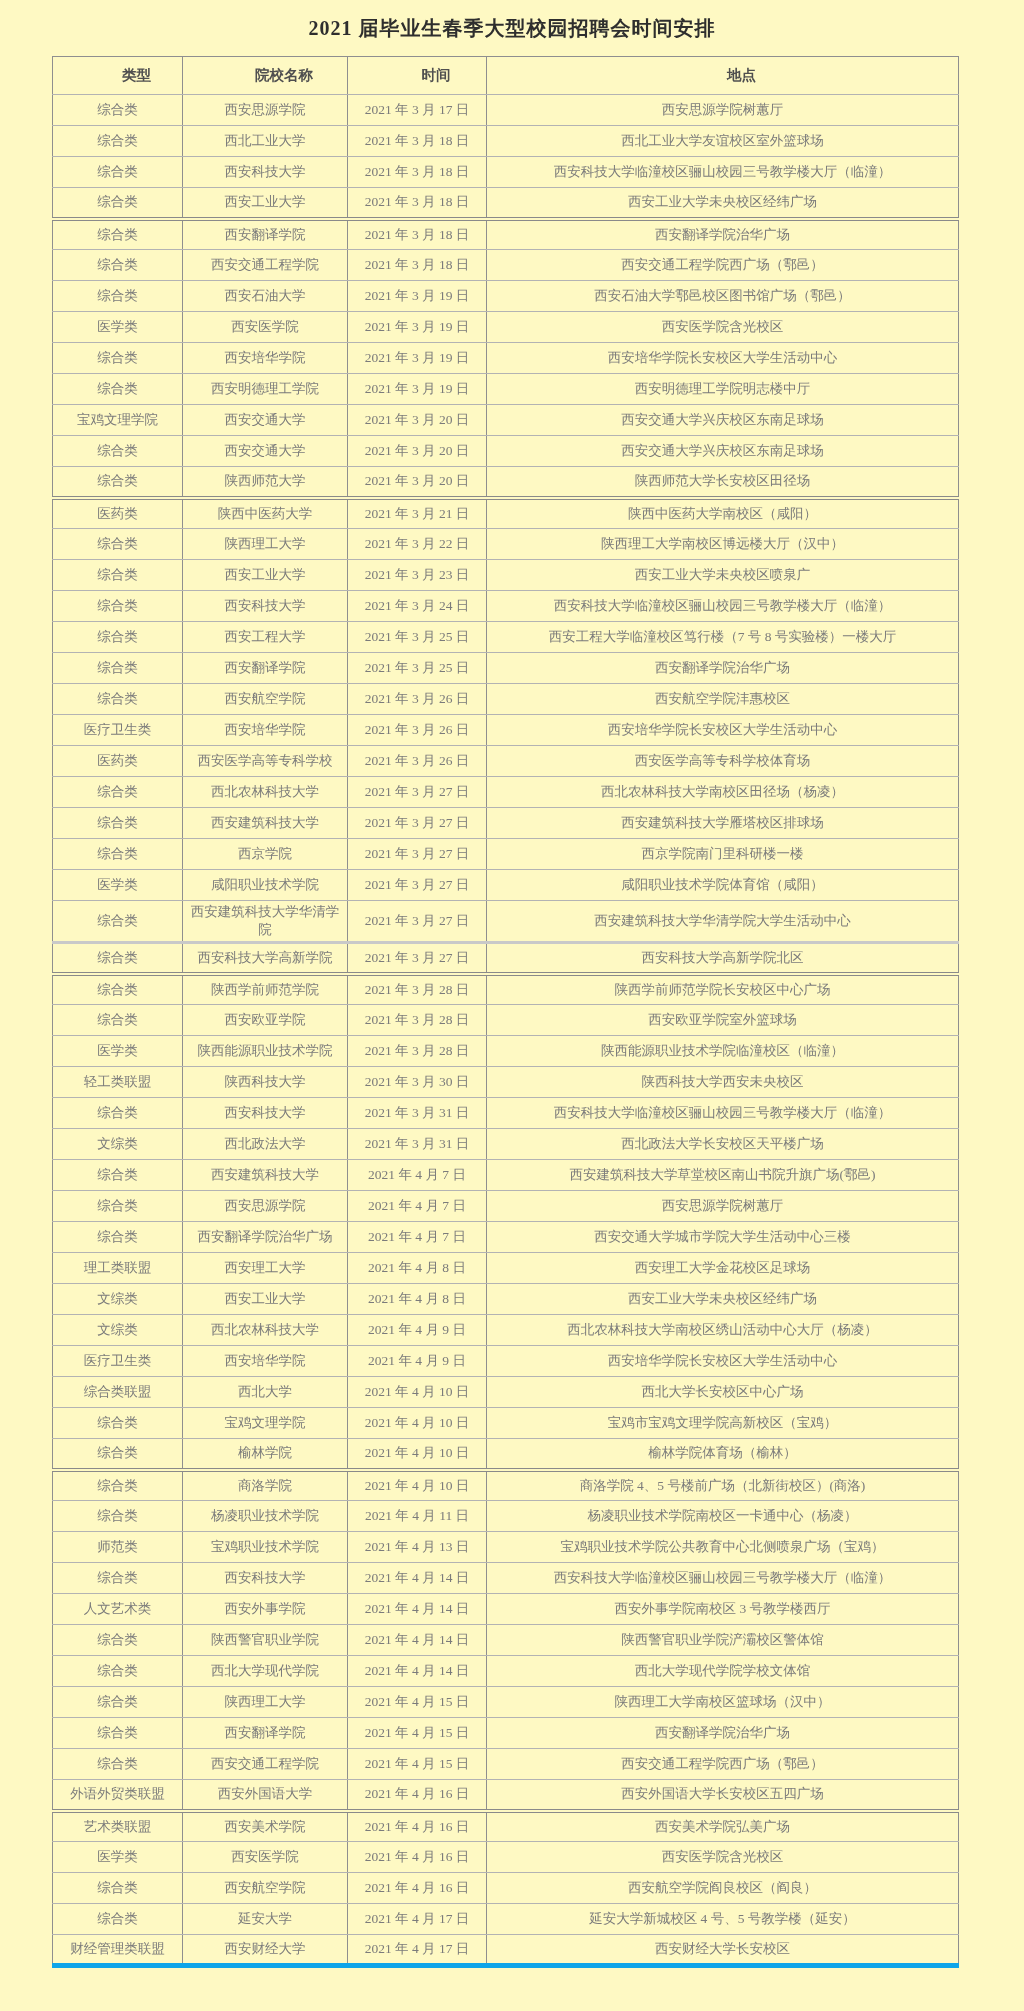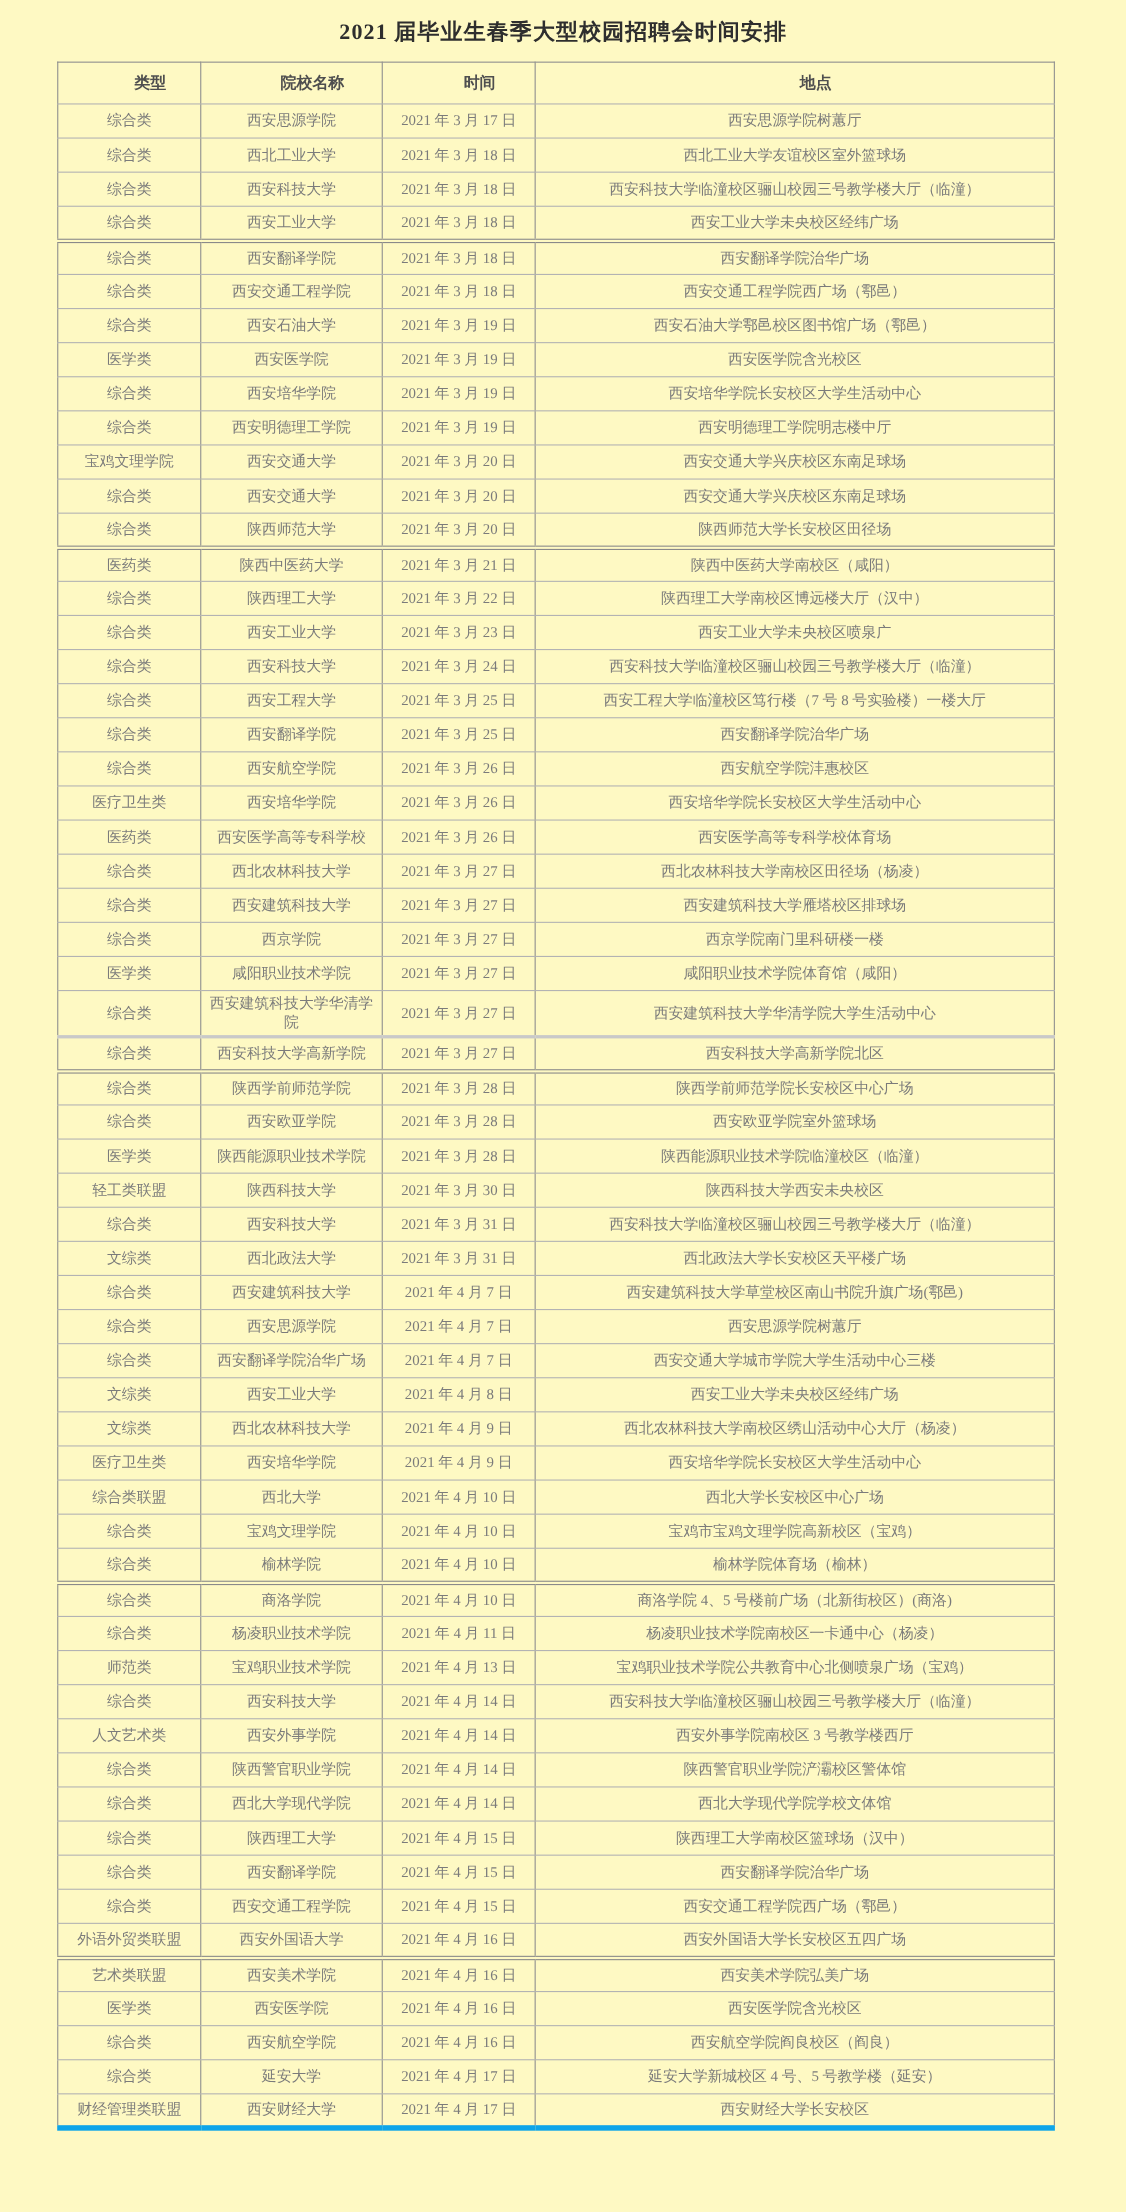--- a/index.html
+++ b/index.html
@@ -299,20 +299,26 @@
           <td>2021 年 4 月 7 日</td>
           <td>西安思源学院树蕙厅</td>
         </tr>
         <tr>
           <td>综合类</td>
           <td>西安翻译学院治华广场</td>
           <td>2021 年 4 月 7 日</td>
           <td>西安交通大学城市学院大学生活动中心三楼</td>
         </tr>
         <tr>
+          <td>理工类联盟</td>
+          <td>西安理工大学</td>
+          <td>2021 年 4 月 8 日</td>
+          <td>西安理工大学金花校区足球场</td>
+        </tr>
+        <tr>
           <td>文综类</td>
           <td>西安工业大学</td>
           <td>2021 年 4 月 8 日</td>
           <td>西安工业大学未央校区经纬广场</td>
         </tr>
         <tr>
           <td>文综类</td>
           <td>西北农林科技大学</td>
           <td>2021 年 4 月 9 日</td>
           <td>西北农林科技大学南校区绣山活动中心大厅（杨凌）</td>

